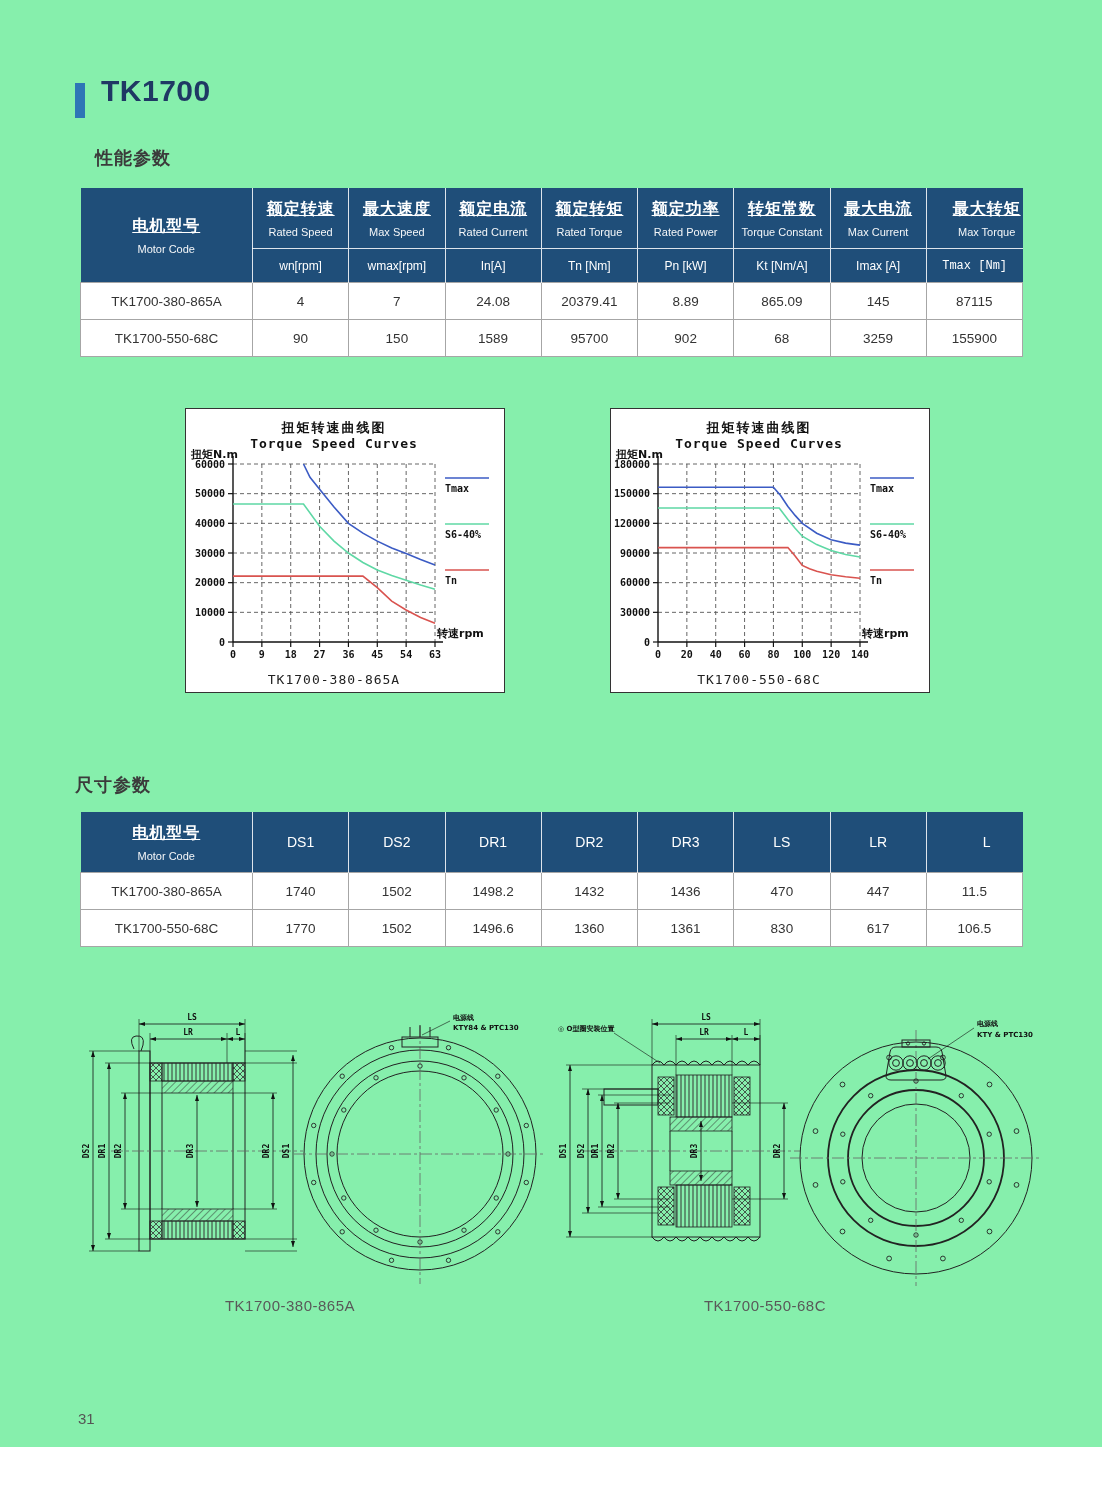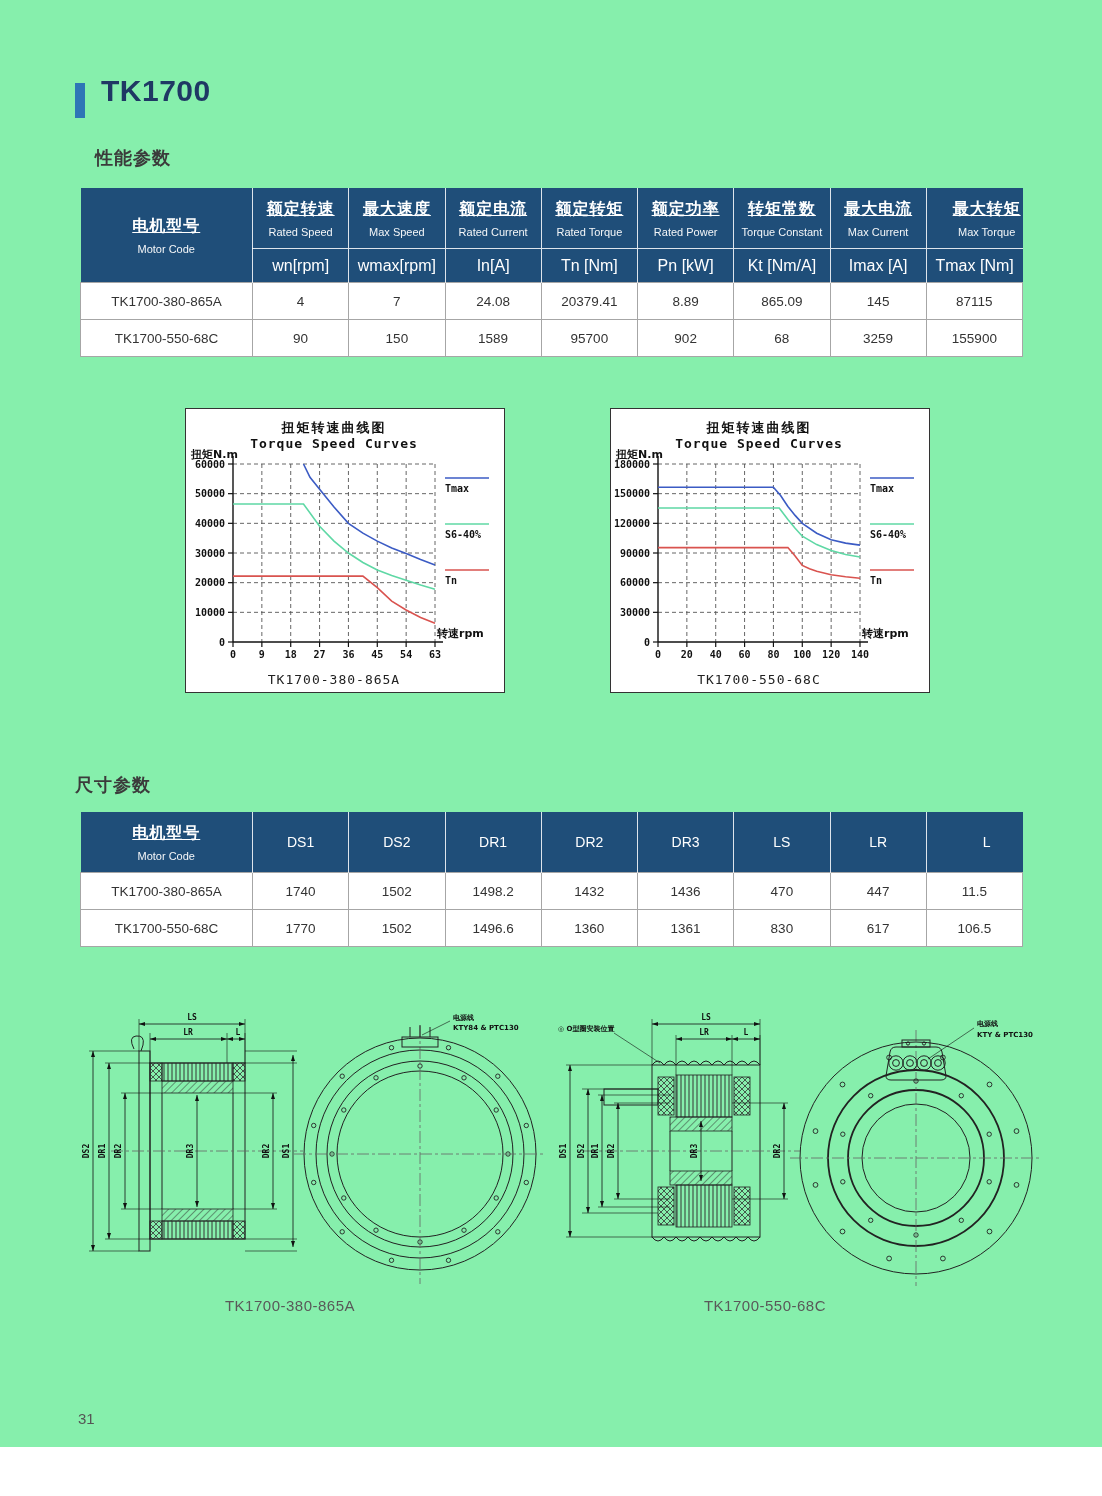--- a/index.html
+++ b/index.html
@@ -13,23 +13,23 @@
 
   table.ptable{position:absolute;left:80px;border-collapse:collapse;table-layout:fixed;width:942px;}
   table.ptable.t1{top:188px;} table.ptable.t2{top:812px;}
   .ptable col.c0{width:172px;} .ptable col.c{width:96.25px;}
   .ptable thead th{background:#1f4e79;color:#fff;font-weight:400;padding:0;vertical-align:middle;text-align:center;}
   .ptable tr.h1 th{height:60px;border-right:1px solid rgba(255,255,255,.85);}
   .ptable tr.h1 th:last-child{border-right:none;padding-left:24px;}
   .ptable .zh{font-size:16px;font-weight:700;letter-spacing:1px;line-height:1.25;text-decoration:underline;}
   .ptable .en{font-size:11px;opacity:.95;margin-top:7px;}
   .ptable .lone{font-size:14px;}
-  .ptable tr.h2 th{height:33px;font-size:16px;border-top:1px solid rgba(255,255,255,.85);
+  .ptable tr.h2 th{height:33px;font-size:12px;border-top:1px solid rgba(255,255,255,.85);
                    border-right:1px solid rgba(255,255,255,.85);}
-  .ptable tr.h2 th:last-child{border-right:none;}
+  .ptable tr.h2 th:last-child{border-right:none;font-family:Liberation Mono, monospace;}
   .ptable tbody td{height:34px;text-align:center;font-size:13.5px;color:#333;background:#fff;
                    border:1px solid #a6a6a6;}
 
   svg.chart{position:absolute;background:#fff;}
   .ct{font:700 10px "DejaVu Sans Mono",monospace;fill:#111;}
   .ctitle{font:700 13px "DejaVu Sans",sans-serif;fill:#111;letter-spacing:2px;}
   .ctitleen{font:700 13px "DejaVu Sans Mono",monospace;fill:#111;letter-spacing:1px;}
   .caxis{font:700 11px "DejaVu Sans",sans-serif;fill:#111;}
   .clegend{font:700 10px "DejaVu Sans Mono",monospace;fill:#111;}
   .ccap{font:13px "DejaVu Sans Mono",monospace;fill:#222;letter-spacing:1px;}

